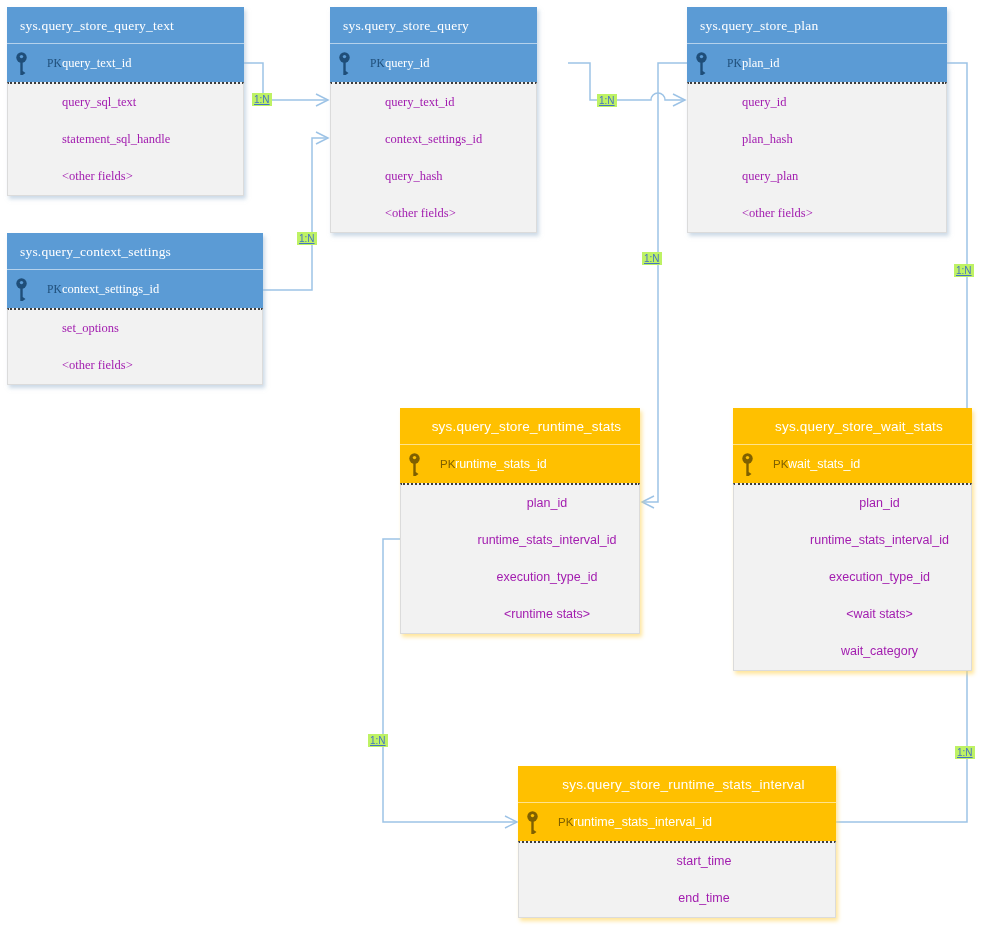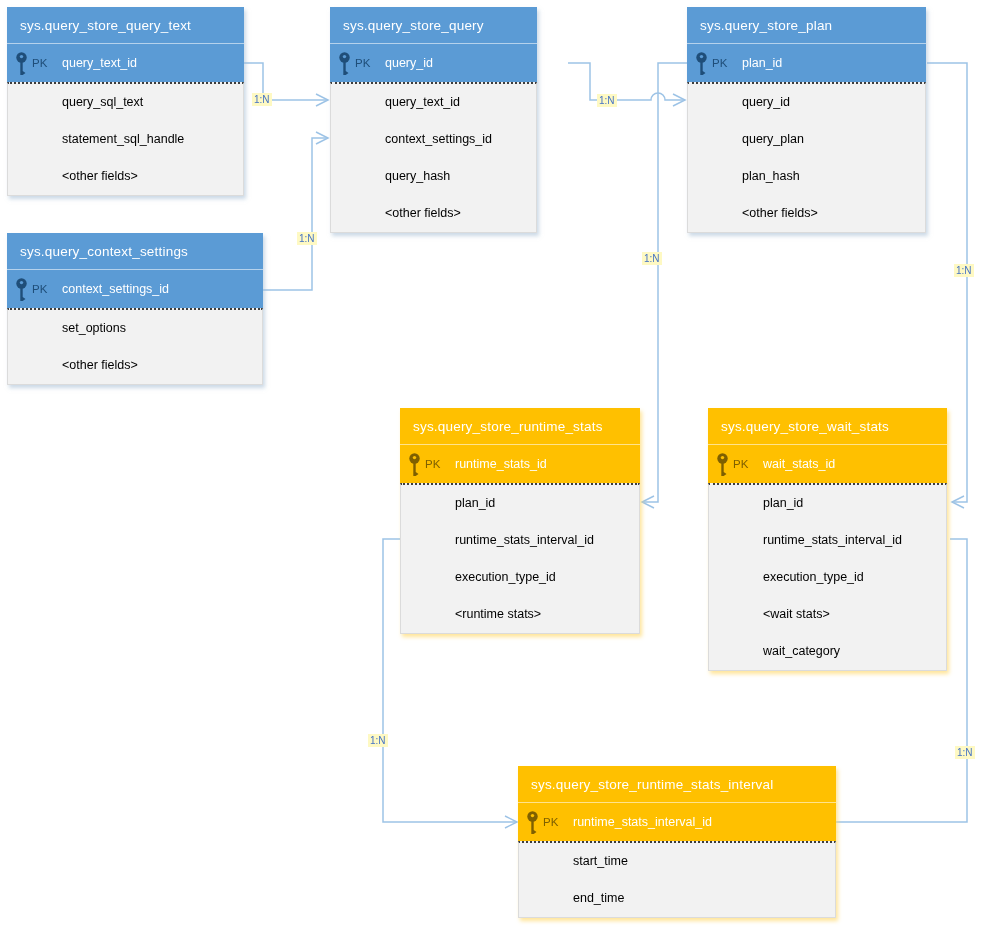--- a/index.html
+++ b/index.html
@@ -24,55 +24,56 @@
     box-sizing:border-box;
     white-space:nowrap;overflow:hidden;
   }
   .entity .t-pk{
     position:relative;
     height:38px;
     display:flex;align-items:center;
     box-sizing:border-box;
   }
   .entity .key-icon{display:inline-flex;margin-left:8px;}
-  .entity .pk-label{font-size:11.5px;margin-left:3px;}
+  .entity .pk-label{font-size:11.5px;margin-left:18px;}
   .entity .pk-field{
     position:absolute;left:55px;
     color:#ffffff;font-size:12.5px;white-space:nowrap;
   }
   .entity.blue .t-header,.entity.blue .t-pk{background:#5B9BD5;}
   .entity.orange .t-header,.entity.orange .t-pk{background:#FFC000;}
   .entity.blue .pk-label{color:#1F4E79;}
   .entity.orange .pk-label{color:#7F6000;}
   .entity.blue .key-bow,.entity.blue .key-stem{fill:#1F4E79;}
   .entity.orange .key-bow,.entity.orange .key-stem{fill:#7F6000;}
   .entity.blue .key-hole{fill:#5B9BD5;}
   .entity.orange .key-hole{fill:#FFC000;}
   .entity .t-body{
     background:#F2F2F2;
     border-top:2px dotted #3d3d3d;
     border-left:1px solid #DBDBDB;
     border-right:1px solid #DBDBDB;
     border-bottom:1px solid #DBDBDB;
     box-sizing:border-box;
   }
-  .entity.blue{box-shadow:2px 3px 4px rgba(160,185,210,.55);}
-  .entity.orange{box-shadow:2px 3px 4px rgba(255,215,100,.65);}
+  .entity.blue{box-shadow:2px 3px 4px rgba(160,185,210,.55);font-family:Liberation Serif, serif;}
+  .entity.orange{box-shadow:2px 3px 4px rgba(255,215,100,.65);text-align:center;}
   .entity .t-field{
     height:37px;line-height:37px;
     padding-left:54px;
-    color:#000000;font-size:12.5px;
+    color:#a21caf;font-size:12.5px;
     white-space:nowrap;overflow:hidden;
   }
   .rel-label{
     position:absolute;z-index:3;
     font-size:10px;color:#4472C4;
-    background:#fef9c3;
+    background:#bef264;
     padding:0 2px;line-height:13px;
     white-space:nowrap;
+    text-decoration:underline;
   }
   .conn{stroke:#9DC3E6;stroke-width:1.5;fill:none;}
 </style>
 </head>
 <body>
 
 <div id="canvas">
 
   <svg class="connectors" width="983" height="933">
     <g>
@@ -147,37 +148,37 @@
       <span class="pk-field">query_id</span>
     </div>
     <div class="t-body">
       <div class="t-field">query_text_id</div>
       <div class="t-field">context_settings_id</div>
       <div class="t-field">query_hash</div>
       <div class="t-field">&lt;other fields&gt;</div>
     </div>
   </div>
 
-  <div class="entity blue" style="left:687px;top:7px;width:239px;">
+  <div class="entity blue" style="left:687px;top:7px;width:260px;">
     <div class="t-header">sys.query_store_plan</div>
     <div class="t-pk">
       <span class="key-icon">
         <svg width="14" height="23" viewBox="0 0 14 23">
             <circle class="key-bow" cx="6.5" cy="5.5" r="5.2"></circle>
             <circle class="key-hole" cx="6.5" cy="4.6" r="1.7"></circle>
             <path class="key-stem" d="M5.3 9.5 h2.4 v9.5 l2.8 2 -2.8 2 h-2.4 z"></path>
           </svg>
       </span>
       <span class="pk-label">PK</span>
       <span class="pk-field">plan_id</span>
     </div>
     <div class="t-body">
       <div class="t-field">query_id</div>
+      <div class="t-field">plan_hash</div>
       <div class="t-field">query_plan</div>
-      <div class="t-field">plan_hash</div>
       <div class="t-field">&lt;other fields&gt;</div>
     </div>
   </div>
 
   <div class="entity blue" style="left:7px;top:233px;width:256px;">
     <div class="t-header">sys.query_context_settings</div>
     <div class="t-pk">
       <span class="key-icon">
         <svg width="14" height="23" viewBox="0 0 14 23">
             <circle class="key-bow" cx="6.5" cy="5.5" r="5.2"></circle>
@@ -208,21 +209,21 @@
       <span class="pk-field">runtime_stats_id</span>
     </div>
     <div class="t-body">
       <div class="t-field">plan_id</div>
       <div class="t-field">runtime_stats_interval_id</div>
       <div class="t-field">execution_type_id</div>
       <div class="t-field">&lt;runtime stats&gt;</div>
     </div>
   </div>
 
-  <div class="entity orange" style="left:708px;top:408px;width:239px;">
+  <div class="entity orange" style="left:733px;top:408px;width:239px;">
     <div class="t-header">sys.query_store_wait_stats</div>
     <div class="t-pk">
       <span class="key-icon">
         <svg width="14" height="23" viewBox="0 0 14 23">
             <circle class="key-bow" cx="6.5" cy="5.5" r="5.2"></circle>
             <circle class="key-hole" cx="6.5" cy="4.6" r="1.7"></circle>
             <path class="key-stem" d="M5.3 9.5 h2.4 v9.5 l2.8 2 -2.8 2 h-2.4 z"></path>
           </svg>
       </span>
       <span class="pk-label">PK</span>

